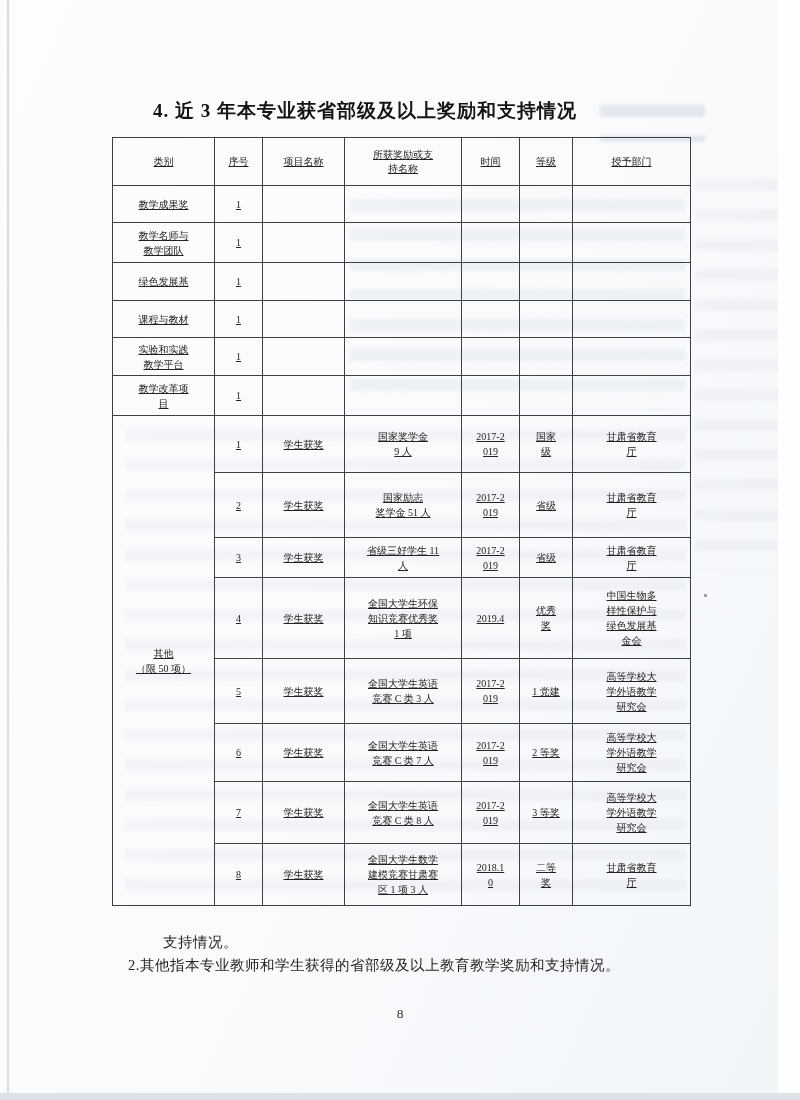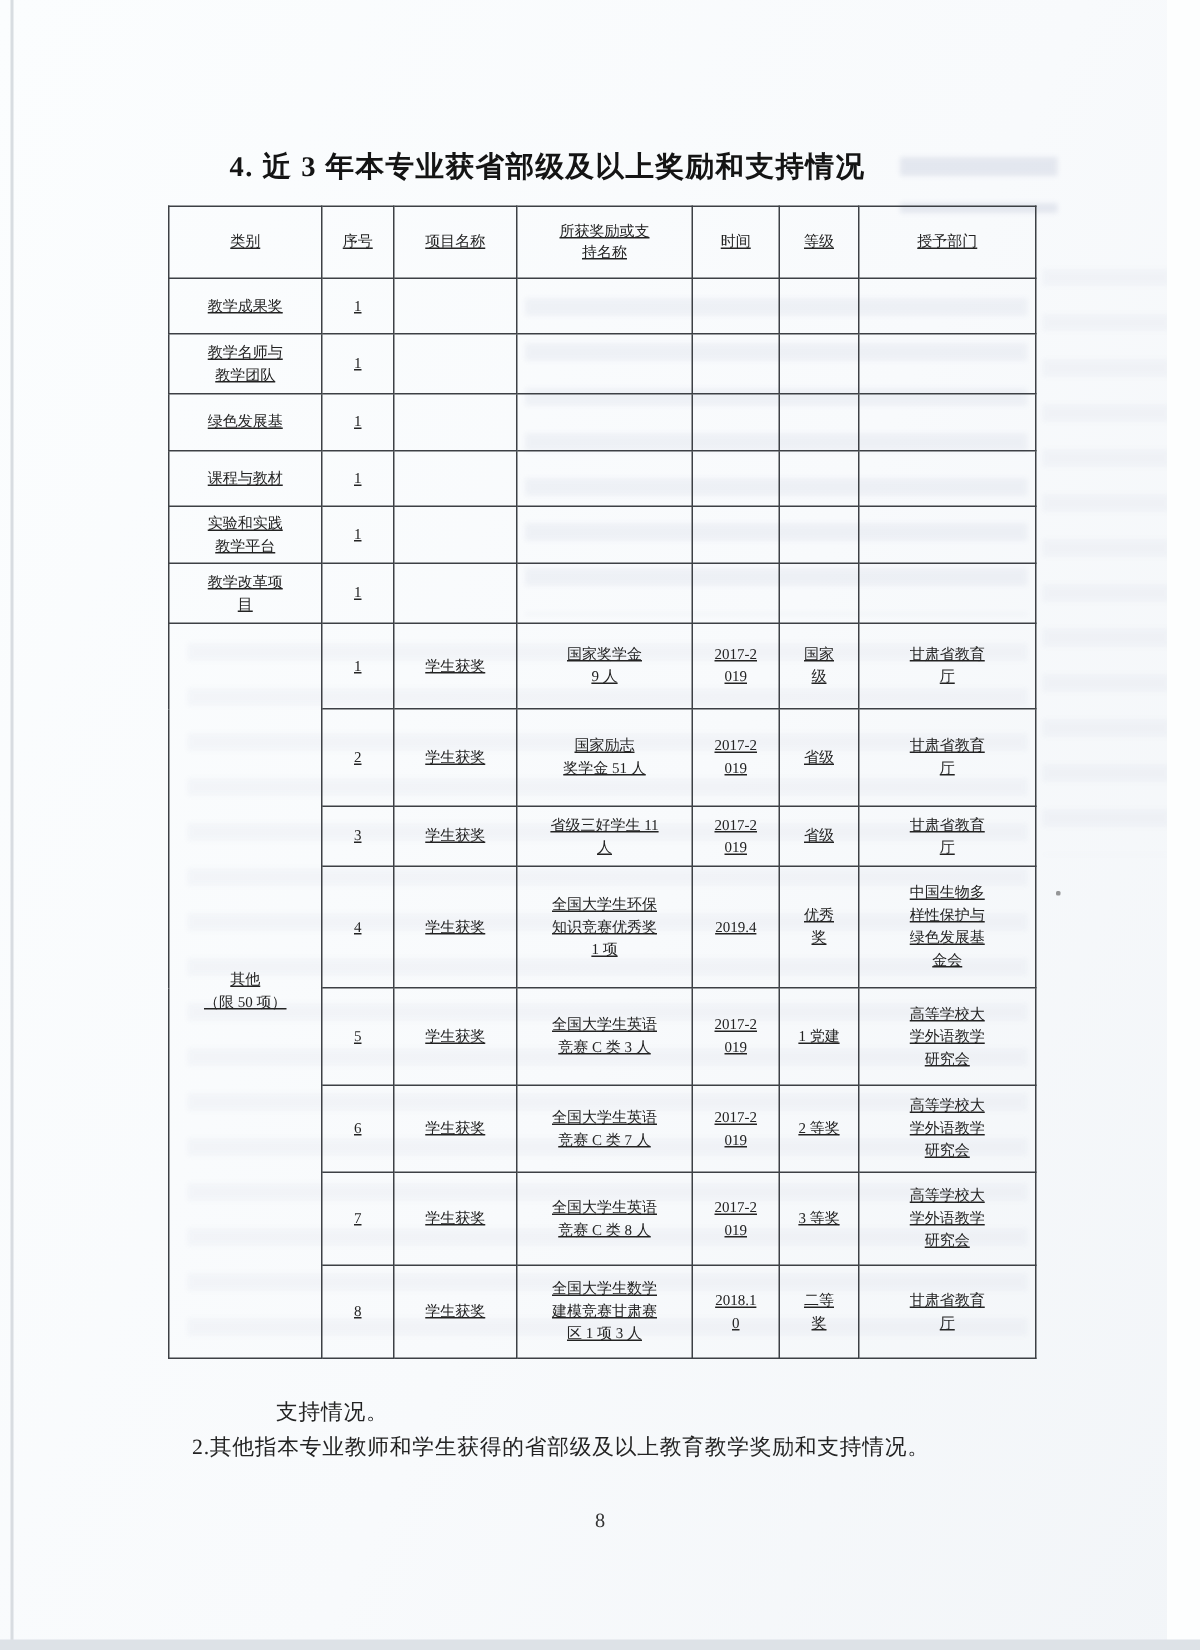--- a/index.html
+++ b/index.html
@@ -39,21 +39,21 @@
     text-align:center;vertical-align:middle;
     padding:2px 3px;line-height:1.5;
     white-space:pre-line;
     overflow:hidden;
   }
   .award-table .hdr{line-height:1.4;}
   .notes{
     position:absolute;left:114px;top:931px;width:590px;
     font-size:14.5px;color:#232323;line-height:23px;letter-spacing:.5px;
   }
-  .note-line-2{margin-left:70px;}
+  .note-line-2{margin-left:49px;}
   .note-line-3{margin-left:14px;}
   .page-number{
     position:absolute;left:0;top:1006px;width:800px;text-align:center;
     font-size:13.5px;color:#333;
   }
 </style>
 </head>
 <body>
 
 <div class="page">

